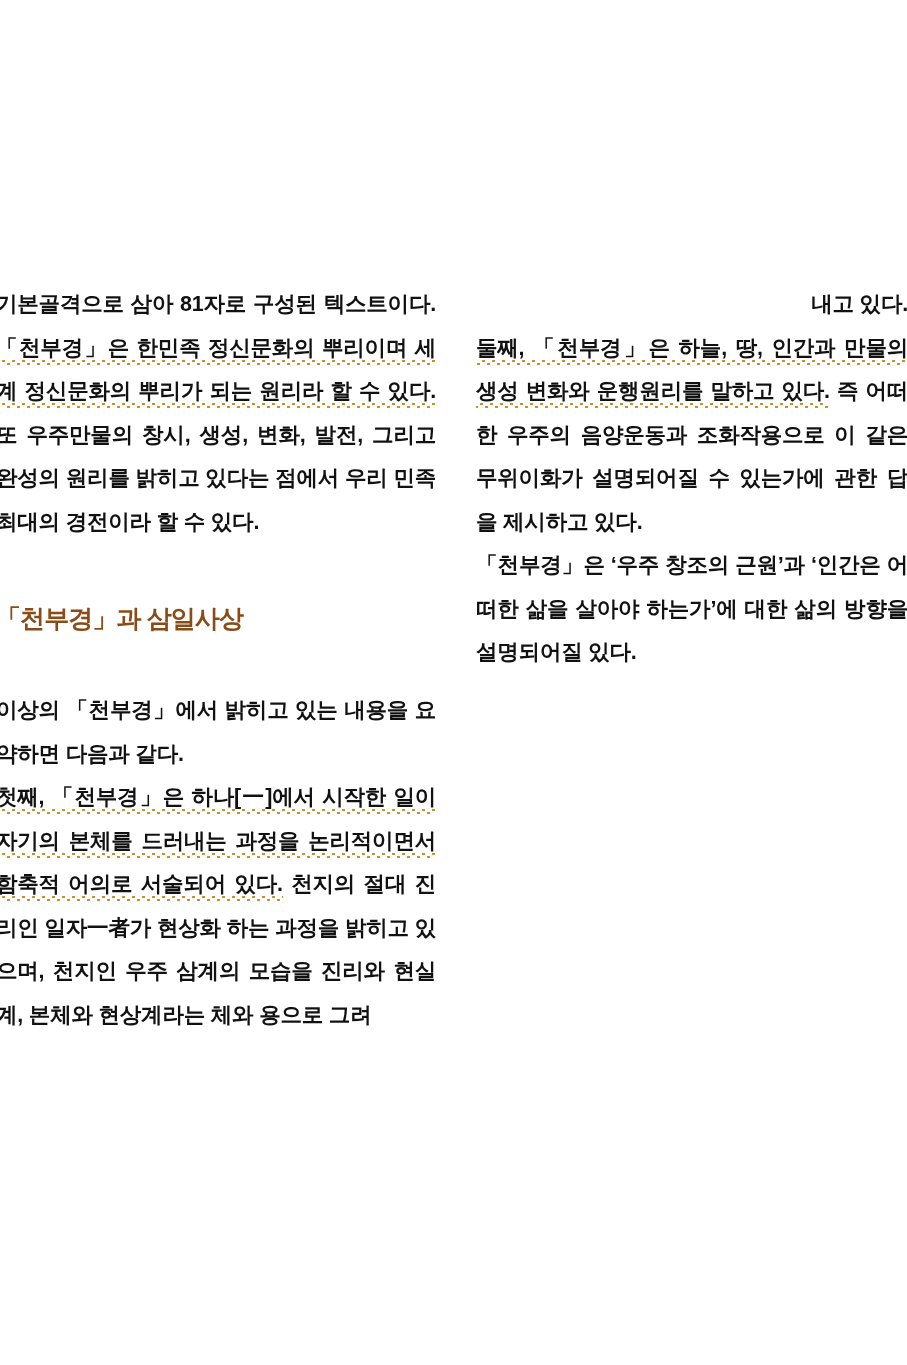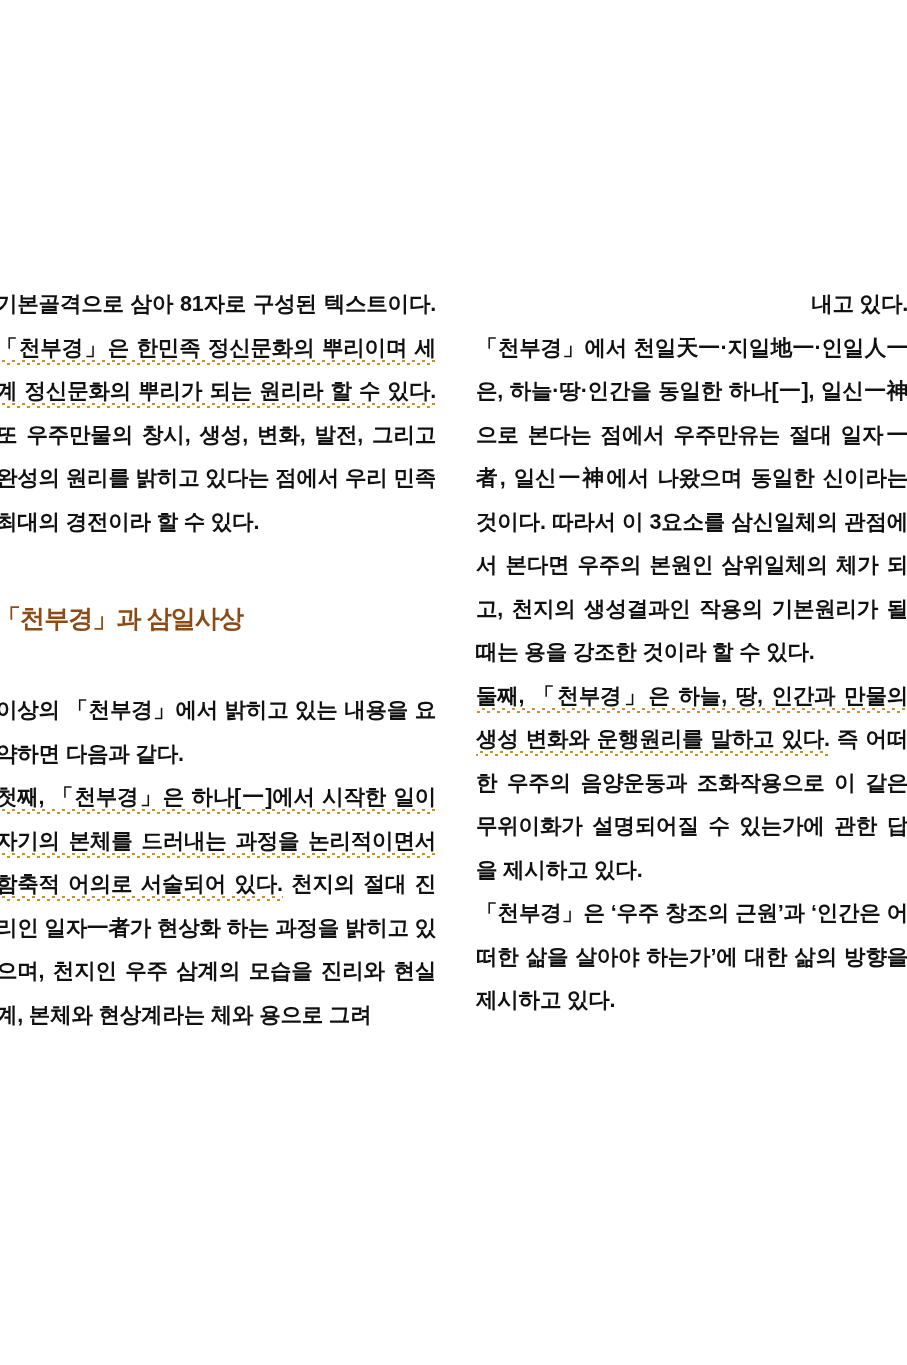--- a/index.html
+++ b/index.html
@@ -108,24 +108,23 @@
       <p class="para">
         <span class="wavy">첫째, 「천부경」은 하나[一]에서 시작한 일이 자기의 본체를 드러내는 과정을 논리적이면서 함축적 어의로 서술되어 있다.</span><span> 천지의 절대 진리인 일자一者가 현상화 하는 과정을 밝히고 있으며, 천지인 우주 삼계의 모습을 진리와 현실계, 본체와 현상계라는 체와 용으로 그려</span>
       </p>
 
     </div>
 
     <div class="col col-right">
 
       <p class="para last-tight">내고 있다.</p>
 
-      <p class="para">「천부경」에서 천일天一·지일地一·인일人一은, 하늘·땅·인간을 동일한 하나[一], 일신一神으로 본다는 점에서 우주만유는 절대 일자一者, 일신一神에서 나왔으며 동일한 신이라는 것이다. 따라서 이 3요소를 삼신일체의 관점에서 본다면 우주의 본원인 삼위일체의 체가 되고, 천지의 생성결과인 작용의 기본원리가 될 때는 용을 강조한 것이라 할 수 있다.</p>
 
       <p class="para">
         <span class="wavy">둘째, 「천부경」은 하늘, 땅, 인간과 만물의 생성 변화와 운행원리를 말하고 있다.</span><span> 즉 어떠한 우주의 음양운동과 조화작용으로 이 같은 무위이화가 설명되어질 수 있는가에 관한 답을 제시하고 있다.</span>
       </p>
 
-      <p class="para">「천부경」은 ‘우주 창조의 근원’과 ‘인간은 어떠한 삶을 살아야 하는가’에 대한 삶의 방향을 제시하고 있다.</p>
+      <p class="para">「천부경」은 ‘우주 창조의 근원’과 ‘인간은 어떠한 삶을 살아야 하는가’에 대한 삶의 방향을 설명되어질 있다.</p>
 
     </div>
 
   </div>
 </div>
 
 </body></html>

